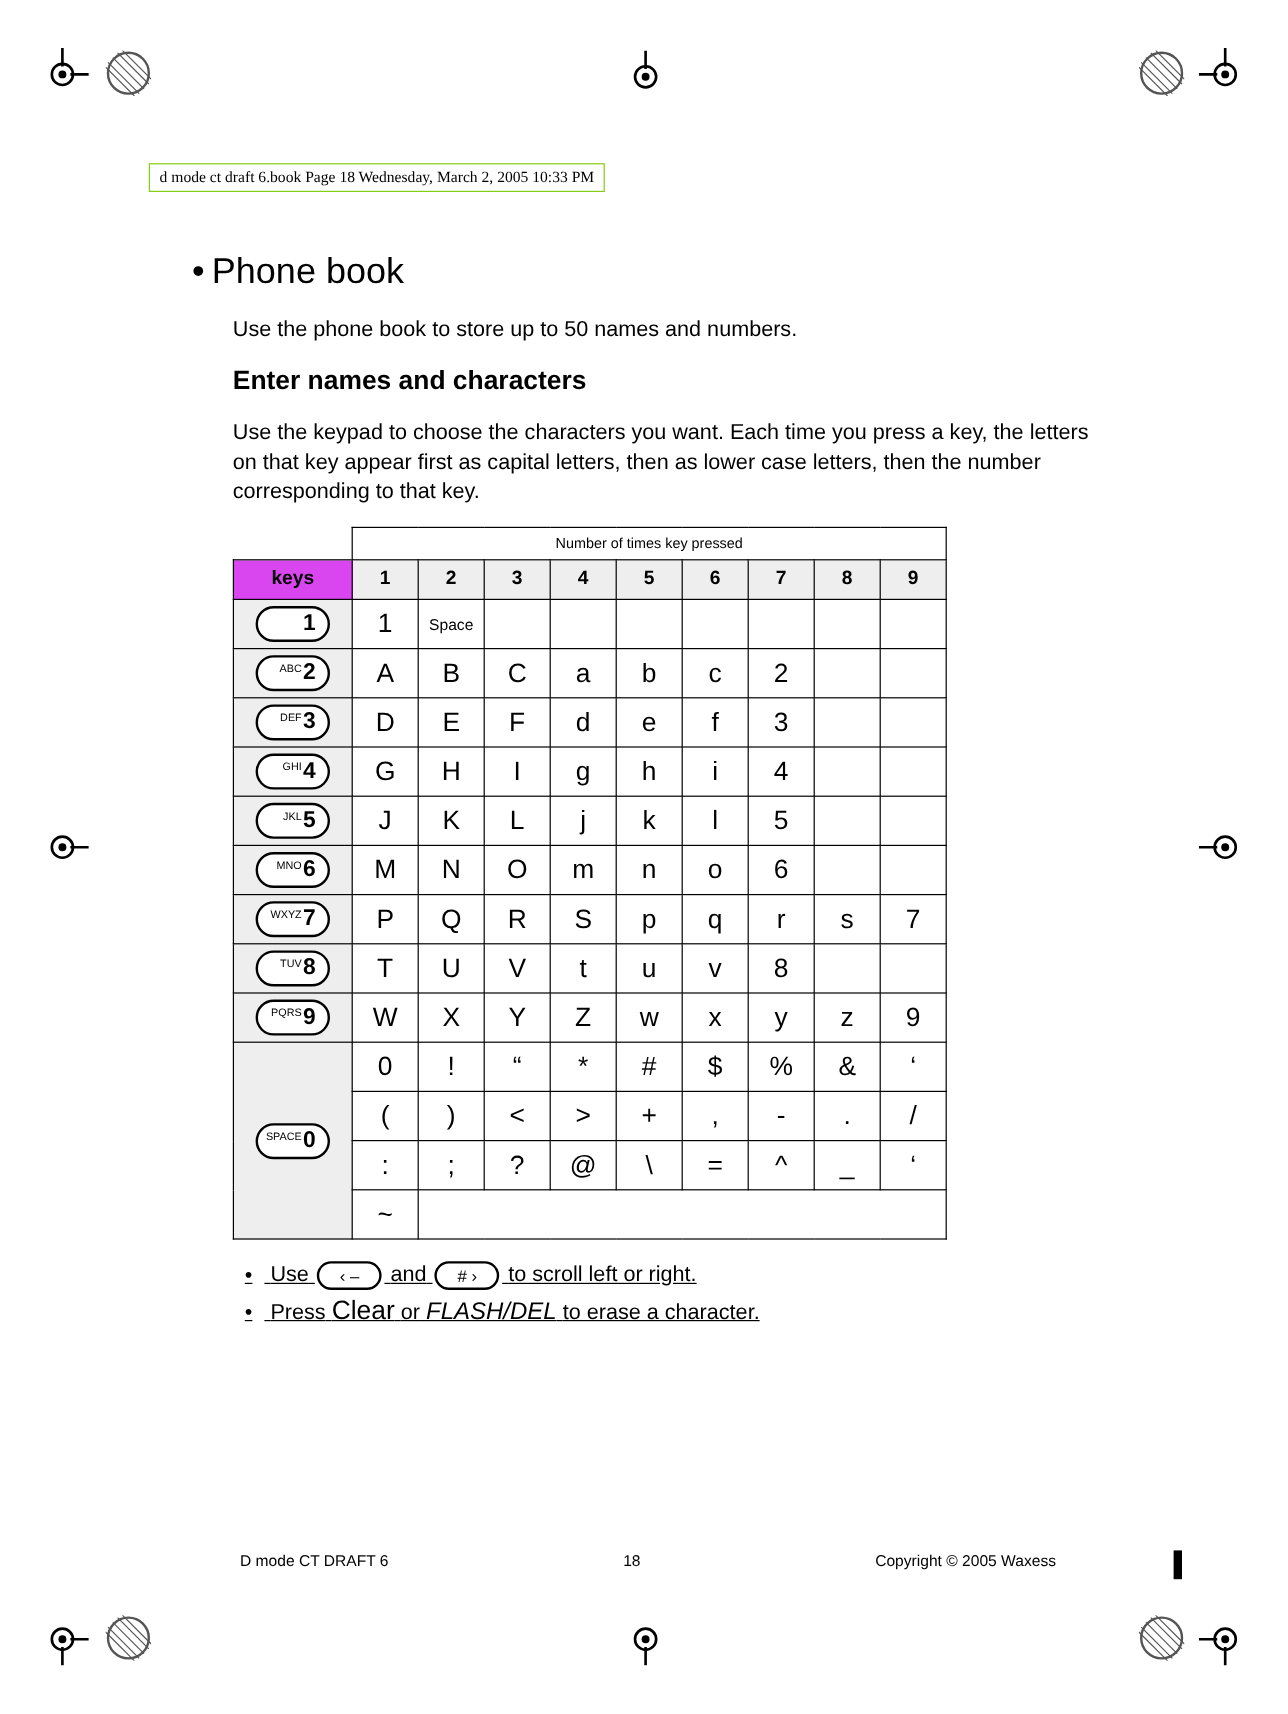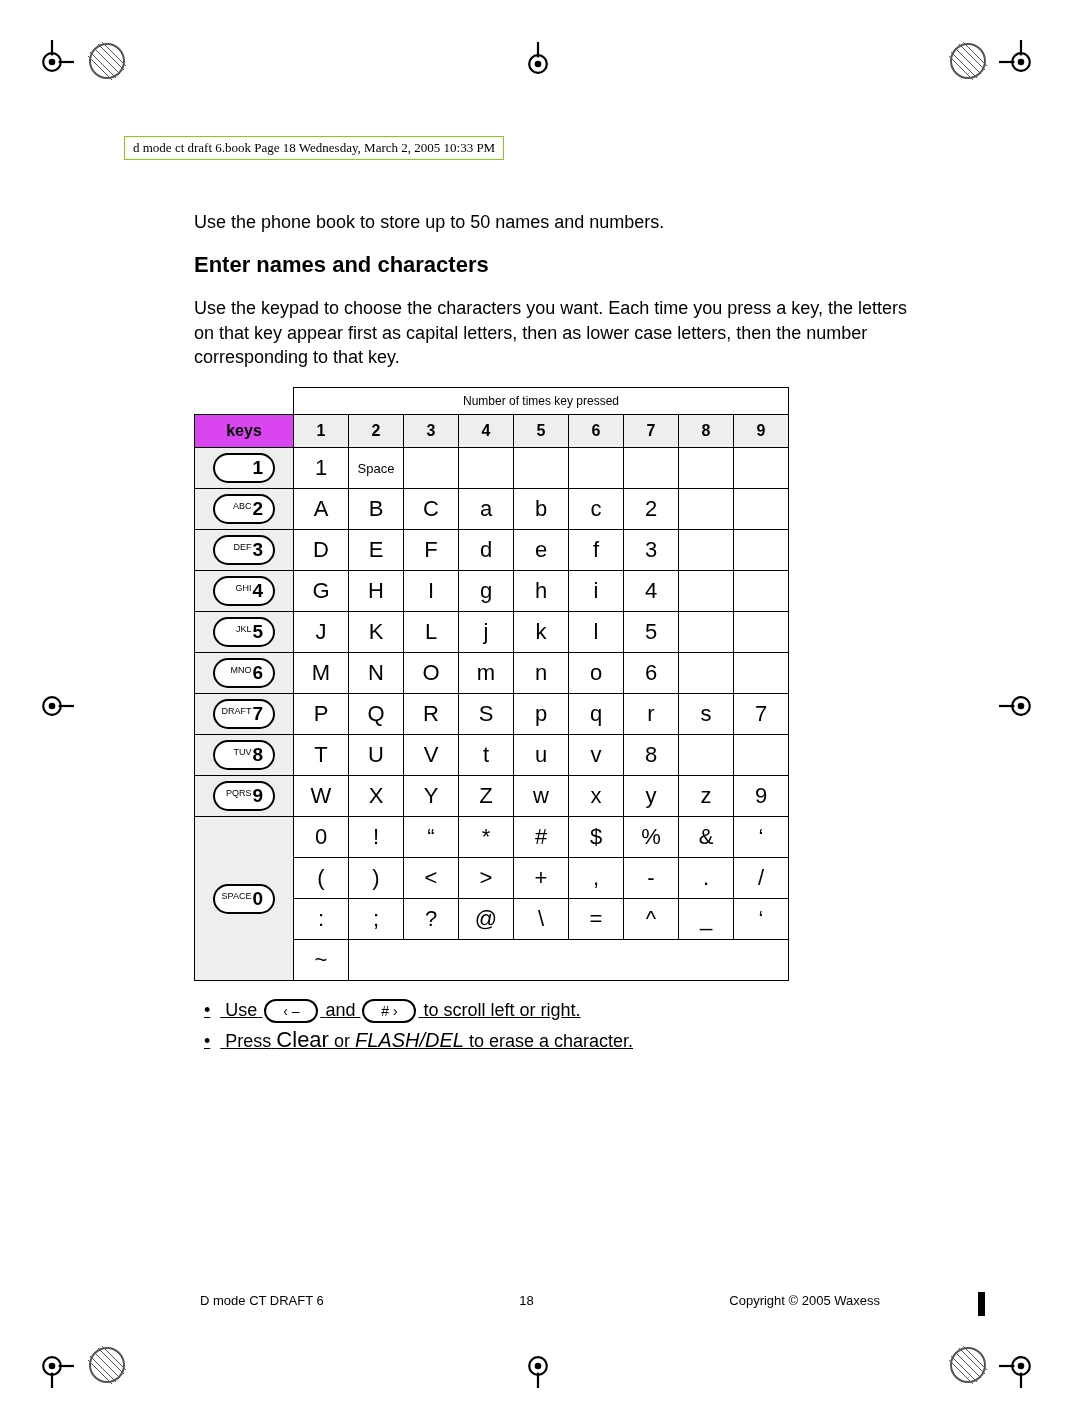--- a/index.html
+++ b/index.html
@@ -286,20 +286,23 @@
         <line x1="10" y1="2" x2="36" y2="28"></line>
         <line x1="2" y1="10" x2="28" y2="36"></line>
         <line x1="14" y1="0" x2="38" y2="24"></line>
         <line x1="0" y1="14" x2="24" y2="38"></line>
       </g>
     </svg></div>
 
 <div class="header-box">d mode ct draft 6.book  Page 18  Wednesday, March 2, 2005  10:33 PM</div>
 
 <div class="content">
+  <div class="title-row">
+    <span class="bullet-big">•</span><span class="title">Phone book</span>
+  </div>
 
   <div class="body-text">Use the phone book to store up to 50 names and numbers.</div>
 
   <div class="subheading">Enter names and characters</div>
 
   <div class="body-text">Use the keypad to choose the characters you want. Each time you press a key, the letters on that key appear first as capital letters, then as lower case letters, then the number corresponding to that key.</div>
 
   <table class="keymap">
     <tbody>
         <tr>
@@ -391,21 +394,21 @@
       <td class="valcell">O</td>
       <td class="valcell">m</td>
       <td class="valcell">n</td>
       <td class="valcell">o</td>
       <td class="valcell">6</td>
       <td class="valcell"></td>
       <td class="valcell"></td>
     </tr>
 
     <tr>
-      <td class="keycell"><span class="key-btn"><span class="sup">DRAFT</span><span class="num">7</span></span></td>
+      <td class="keycell"><span class="key-btn"><span class="sup">WXYZ</span><span class="num">7</span></span></td>
       <td class="valcell">P</td>
       <td class="valcell">Q</td>
       <td class="valcell">R</td>
       <td class="valcell">S</td>
       <td class="valcell">p</td>
       <td class="valcell">q</td>
       <td class="valcell">r</td>
       <td class="valcell">s</td>
       <td class="valcell">7</td>
     </tr>

